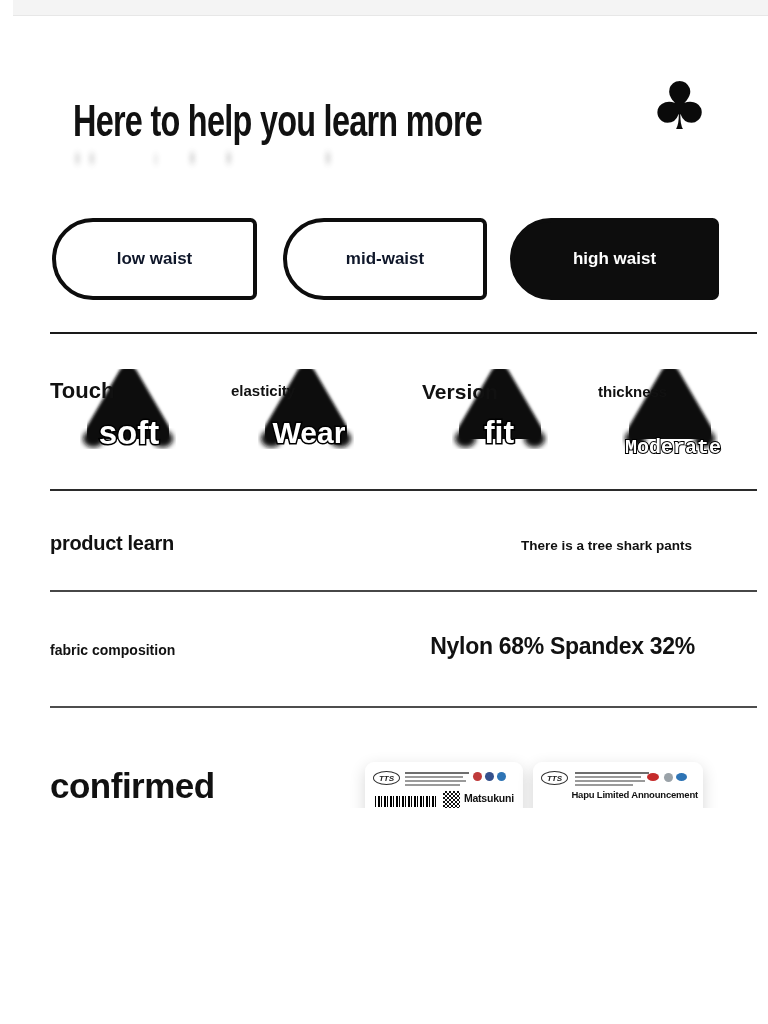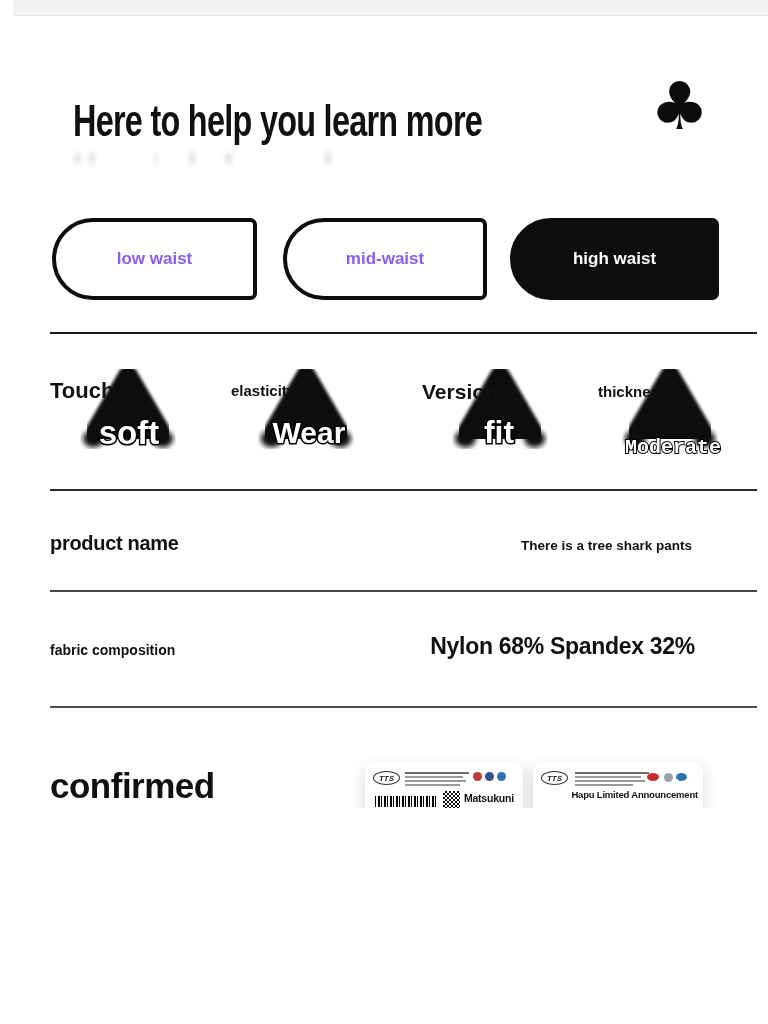--- a/index.html
+++ b/index.html
@@ -10,21 +10,21 @@
 
   .title{position:absolute;left:73px;top:95px;font-size:45px;font-weight:700;letter-spacing:-1px;
          white-space:nowrap;transform:scaleX(.72);transform-origin:left top;}
   .title-echo{position:absolute;left:73px;top:146px;height:15px;overflow:hidden;font-size:45px;font-weight:700;
          letter-spacing:-1px;white-space:nowrap;transform:scaleX(.72);transform-origin:left top;
          filter:blur(4px);opacity:.38;color:#333;}
   .club{position:absolute;left:650px;top:74px;font-size:66px;line-height:1;font-family:"DejaVu Sans",sans-serif;color:#0a0a0a;}
 
   .tab{position:absolute;top:218px;height:82px;background:#fff;border:4px solid #0d0d0d;
        border-radius:44px 7px 7px 44px;font-family:"Liberation Sans",sans-serif;
-       font-size:17px;font-weight:700;color:#8b5cf6;display:flex;align-items:center;justify-content:center;
+       font-size:17px;font-weight:700;color:#0f172a;display:flex;align-items:center;justify-content:center;
        box-sizing:border-box;cursor:pointer;padding:0;}
   .tab.t1{left:52px;width:205px;}
   .tab.t2{left:283px;width:204px;}
   .tab.t3{left:510px;width:209px;background:#0d0d0d;color:#fff;}
 
   .hline{position:absolute;left:50px;width:707px;background:#2b2b2b;height:2px;}
   .hl1{top:332px;height:1.5px;background:#1a1a1a;}
   .hl2{top:489px;}
   .hl3{top:590px;background:#474747;}
   .hl4{top:706px;background:#4d4d4d;}
@@ -163,21 +163,21 @@
       <g filter="url(#triblur)">
         <polygon points="50,18 85,78 15,78" fill="#0b0b0b" stroke="#0b0b0b" stroke-width="20" stroke-linejoin="round"></polygon>
       </g>
     </svg>
     <span class="flabel">thickness</span>
     <span class="fval">Moderate</span>
   </div>
 
   <div class="hline hl2"></div>
 
-  <div class="spec-label-1">product name</div>
+  <div class="spec-label-1">product learn</div>
   <div class="spec-value-1">There is a tree shark pants</div>
 
   <div class="hline hl3"></div>
 
   <div class="spec-label-2">fabric composition</div>
   <div class="spec-value-2">Nylon 68% Spandex 32%</div>
 
   <div class="hline hl4"></div>
 
   <div class="conf-title">confirmed</div>

